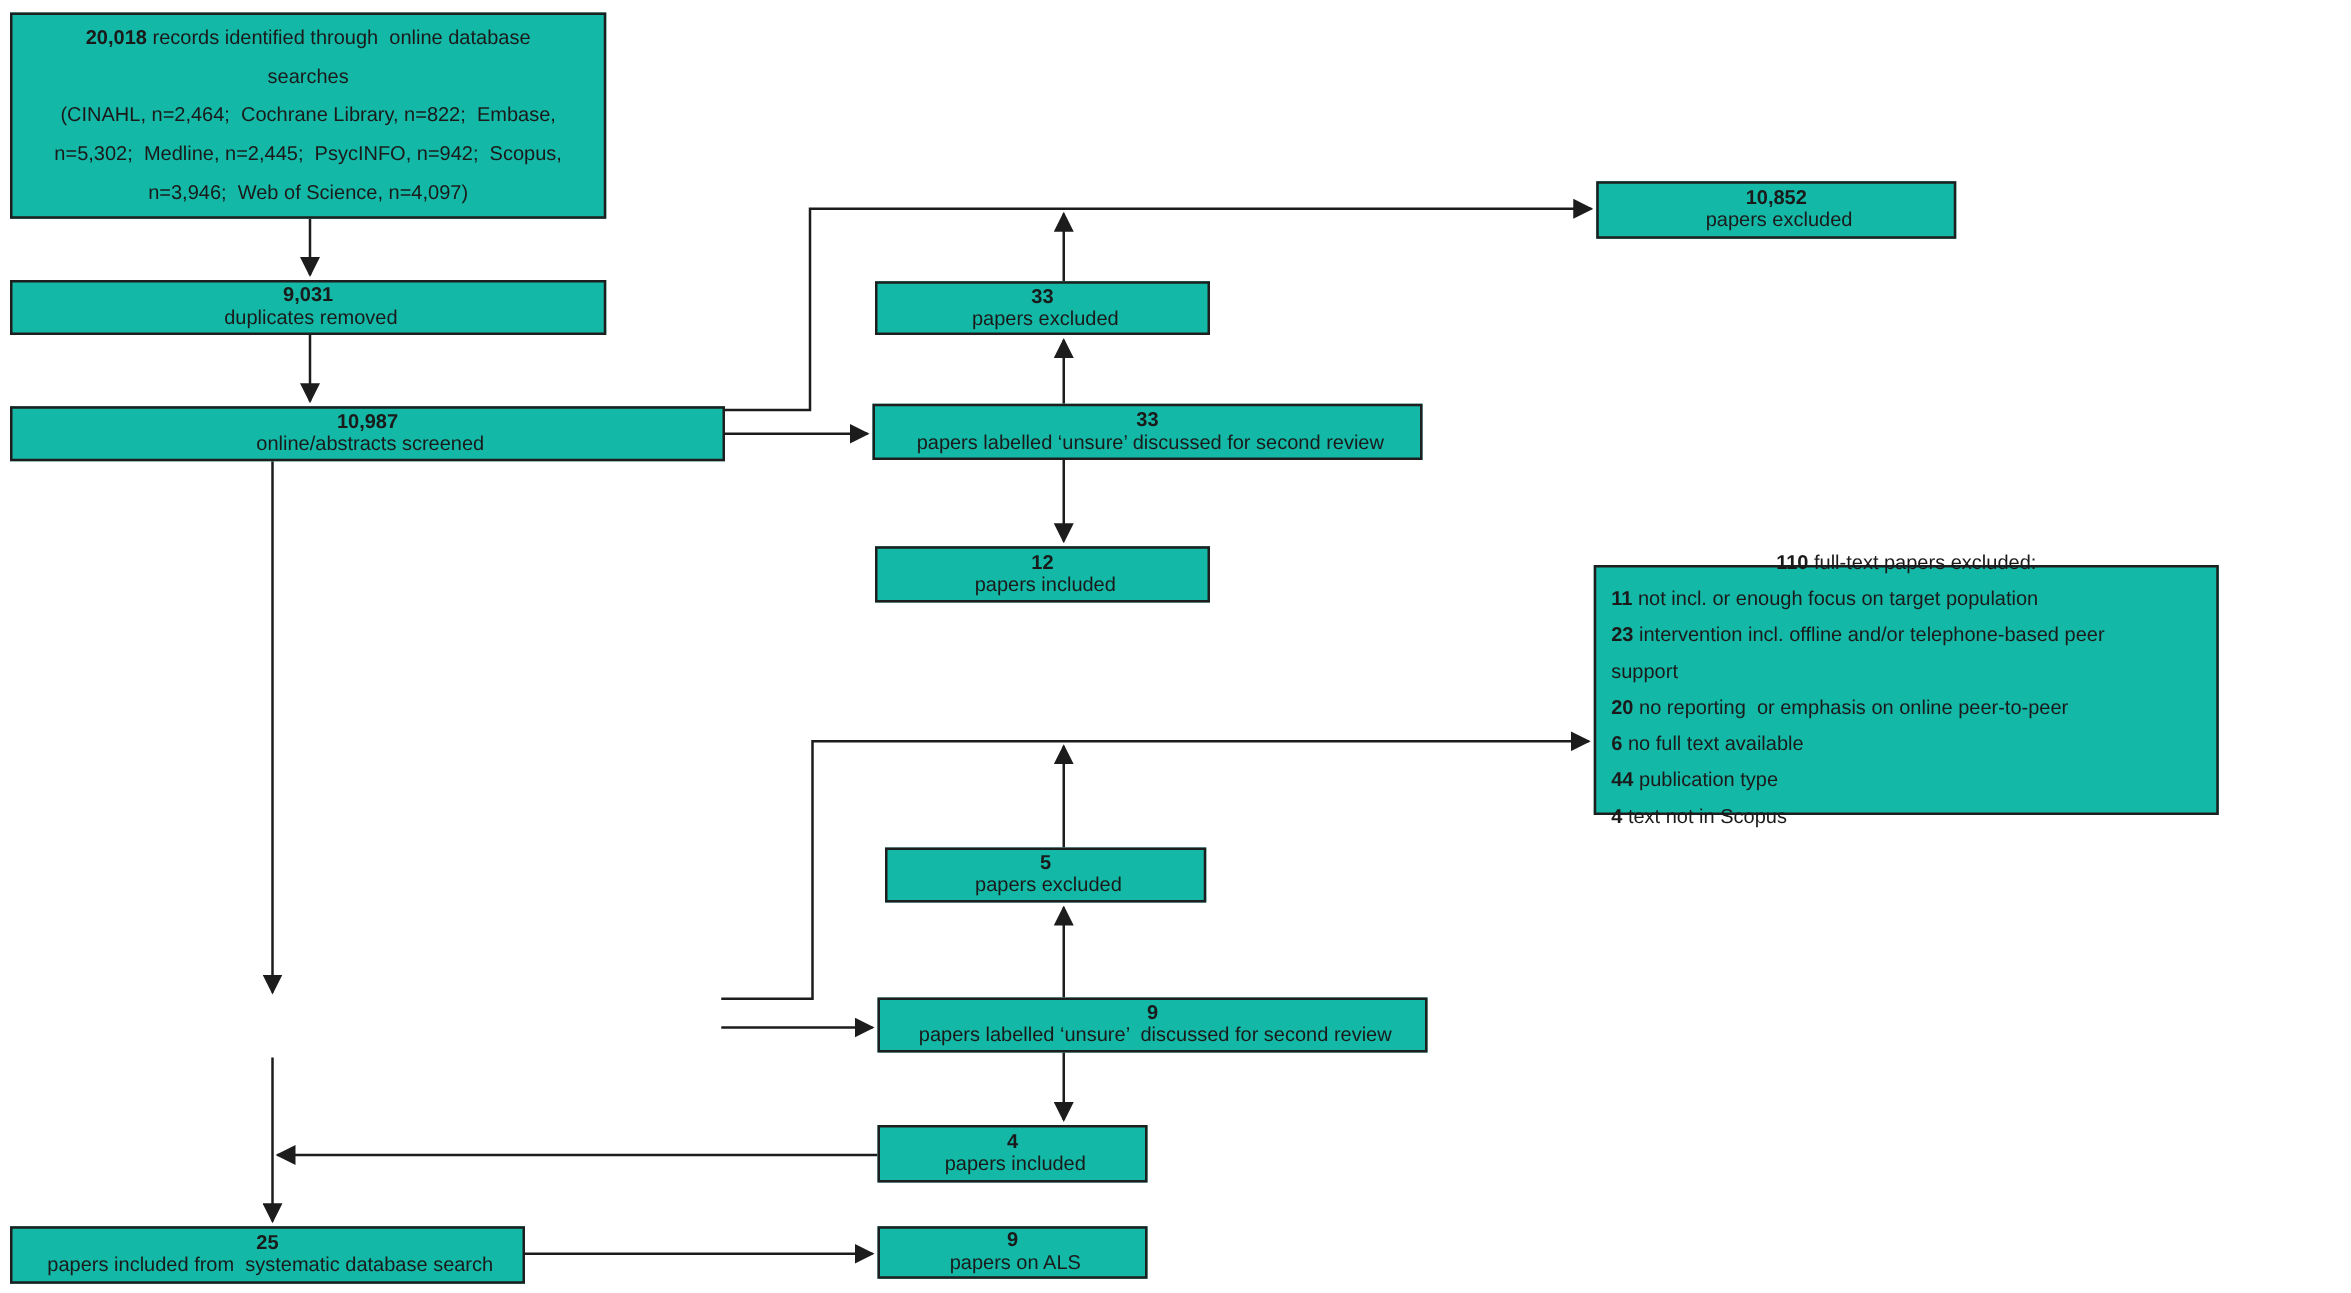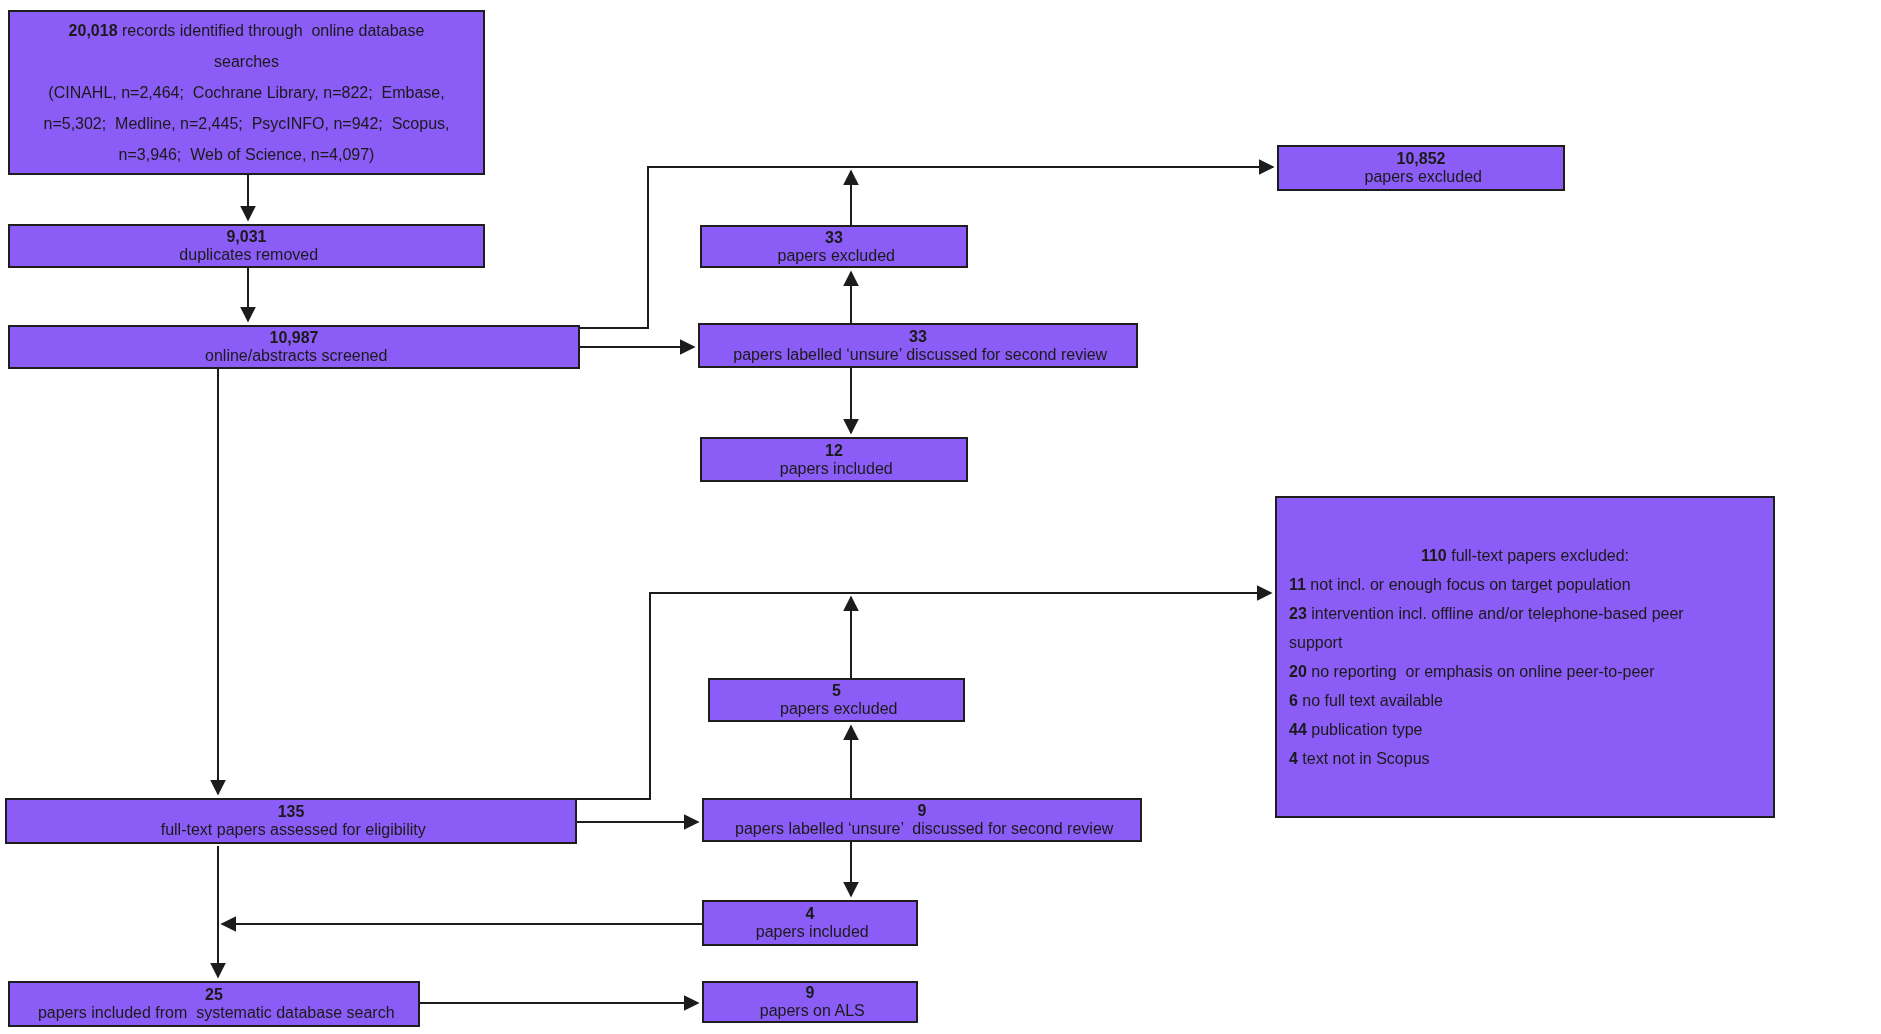--- a/index.html
+++ b/index.html
@@ -8,21 +8,21 @@
     width:1881px; height:1034px;
     background:#ffffff;
     font-family:"Liberation Sans", sans-serif;
     color:#1a1a1a;
     font-size:16px;
   }
   #arrows { position:absolute; left:0; top:0; }
   .box {
     position:absolute;
     box-sizing:border-box;
-    background:#8b5cf6;
+    background:#14b8a6;
     border:2px solid #1e1e1e;
     display:flex;
     flex-direction:column;
     justify-content:center;
   }
   .single {
     flex-direction:column;
     align-items:center;
     justify-content:center;
     white-space:pre;
@@ -90,38 +90,35 @@
   </div>
 
   <div class="box single" style="left:698px;top:323px;width:440px;height:45px">
     <span class="b">33</span><span> papers labelled ‘unsure’ discussed for second review</span>
   </div>
 
   <div class="box single" style="left:700px;top:437px;width:268px;height:45px">
     <span class="b">12</span><span> papers included</span>
   </div>
 
-  <div class="box excl110" style="left:1275px;top:496px;width:500px;height:322px">
+  <div class="box excl110" style="left:1275px;top:452px;width:500px;height:200px">
     <div class="ln center"><span class="b">110</span><span> full-text papers excluded:</span></div>
     <div class="ln"><span class="b">11</span><span> not incl. or enough focus on target population</span></div>
     <div class="ln"><span class="b">23</span><span> intervention incl. offline and/or telephone-based peer</span></div>
     <div class="ln"><span>support</span></div>
     <div class="ln"><span class="b">20</span><span> no reporting  or emphasis on online peer-to-peer</span></div>
     <div class="ln"><span class="b">6</span><span> no full text available</span></div>
     <div class="ln"><span class="b">44</span><span> publication type</span></div>
     <div class="ln"><span class="b">4</span><span> text not in Scopus</span></div>
   </div>
 
   <div class="box single" style="left:708px;top:678px;width:257px;height:44px">
     <span class="b">5</span><span> papers excluded</span>
   </div>
 
-  <div class="box single" style="left:5px;top:798px;width:572px;height:46px">
-    <span class="b">135</span><span> full-text papers assessed for eligibility</span>
-  </div>
 
   <div class="box single" style="left:702px;top:798px;width:440px;height:44px">
     <span class="b">9</span><span> papers labelled ‘unsure’  discussed for second review</span>
   </div>
 
   <div class="box single" style="left:702px;top:900px;width:216px;height:46px">
     <span class="b">4</span><span> papers included</span>
   </div>
 
   <div class="box single" style="left:8px;top:981px;width:412px;height:46px">

